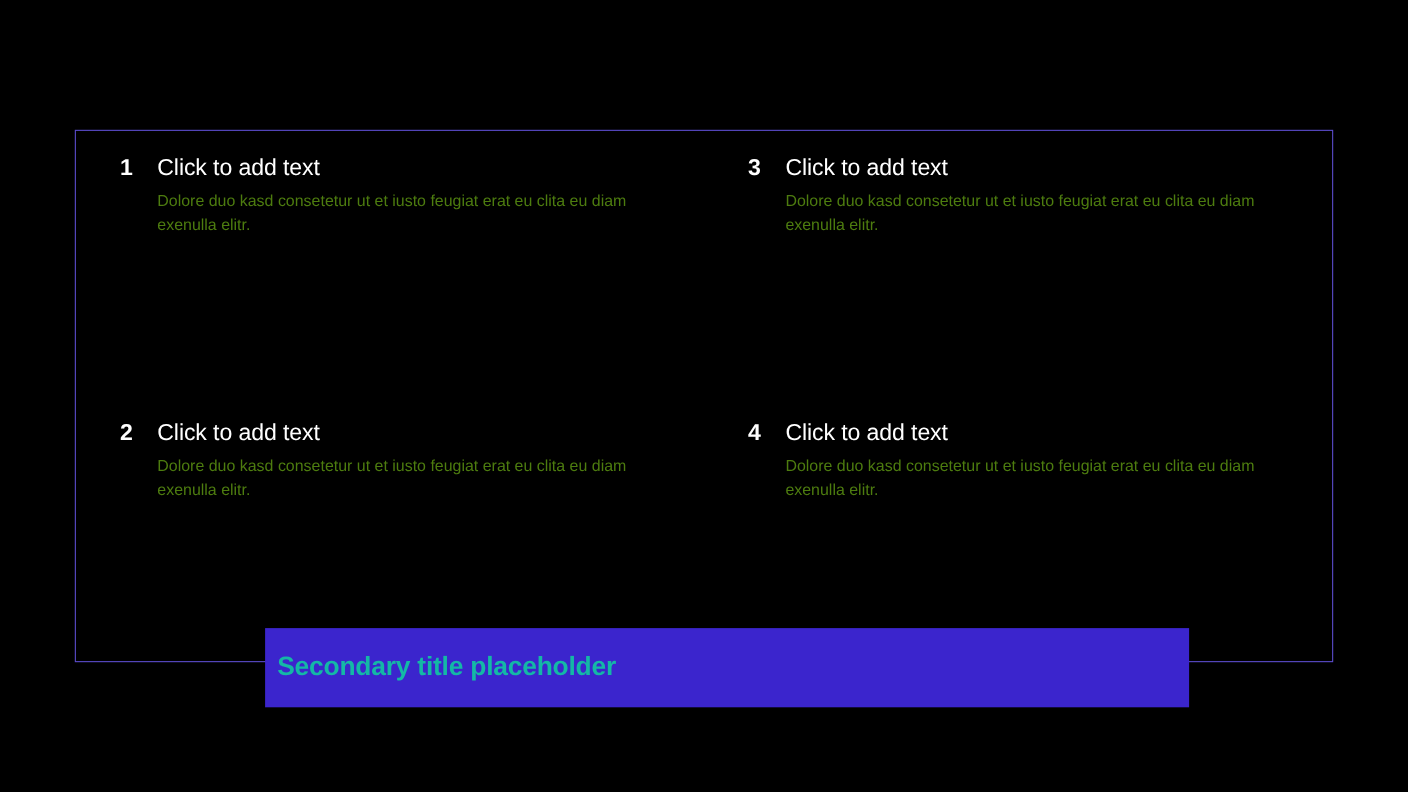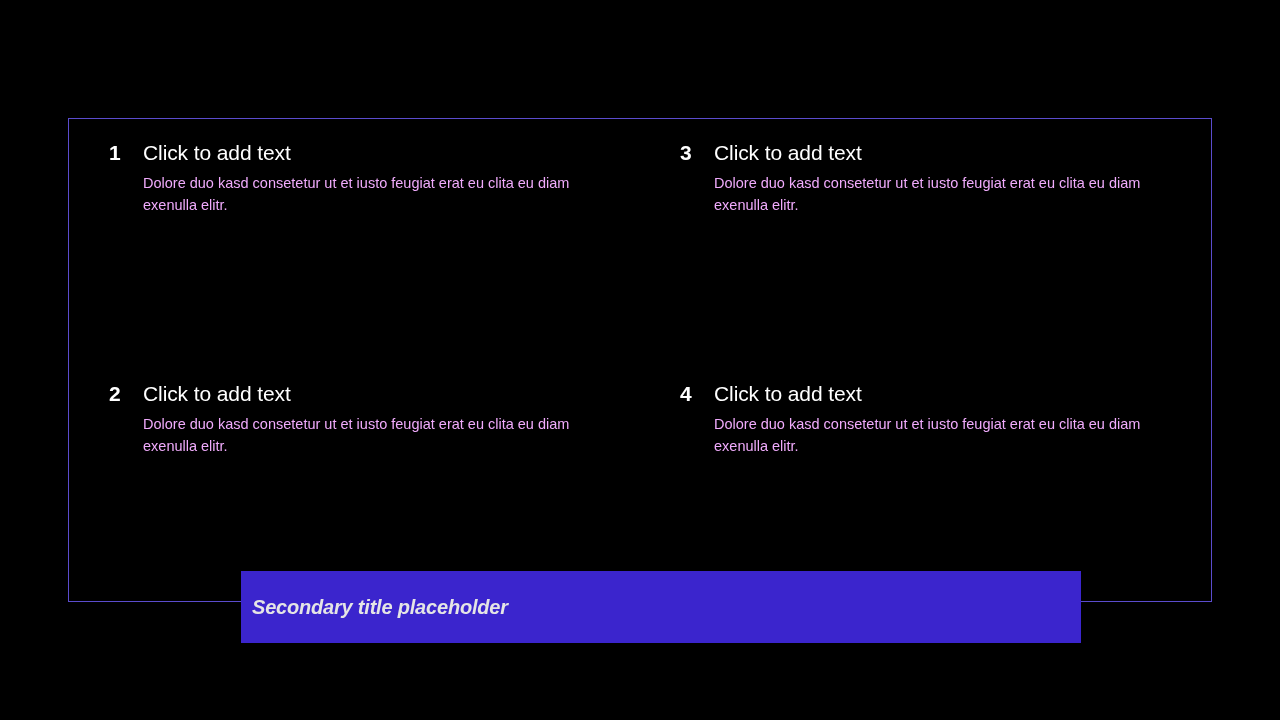--- a/index.html
+++ b/index.html
@@ -73,46 +73,45 @@
     color: #ffffff;
     line-height: 1.1;
     letter-spacing: -0.1px;
   }
 
   .cell-body {
     margin-top: 9px;
     margin-left: 34px;
     font-size: 14.5px;
     line-height: 1.48;
-    color: #f0abfc;
+    color: #4d7c0f;
     max-width: 474px;
     font-weight: normal;
   }
 
   
   .secondary-banner {
     position: absolute;
     left: 241px;
     top: 571px;
     width: 840px;
     height: 72px;
     background: #3b25cd;
     display: flex;
     align-items: center;
     box-sizing: border-box;
     padding-left: 11px;
   }
 
   .secondary-banner-title {
-    font-size: 20px;
+    font-size: 24px;
     font-weight: bold;
-    color: #e5e5e5;
+    color: #14b8a6;
     line-height: 1.1;
     letter-spacing: -0.2px;
-    font-style: italic;
   }
 </style>
 </head>
 <body>
 
 <div class="slide">
 
   <div class="content-frame">
     <div class="grid">
 

